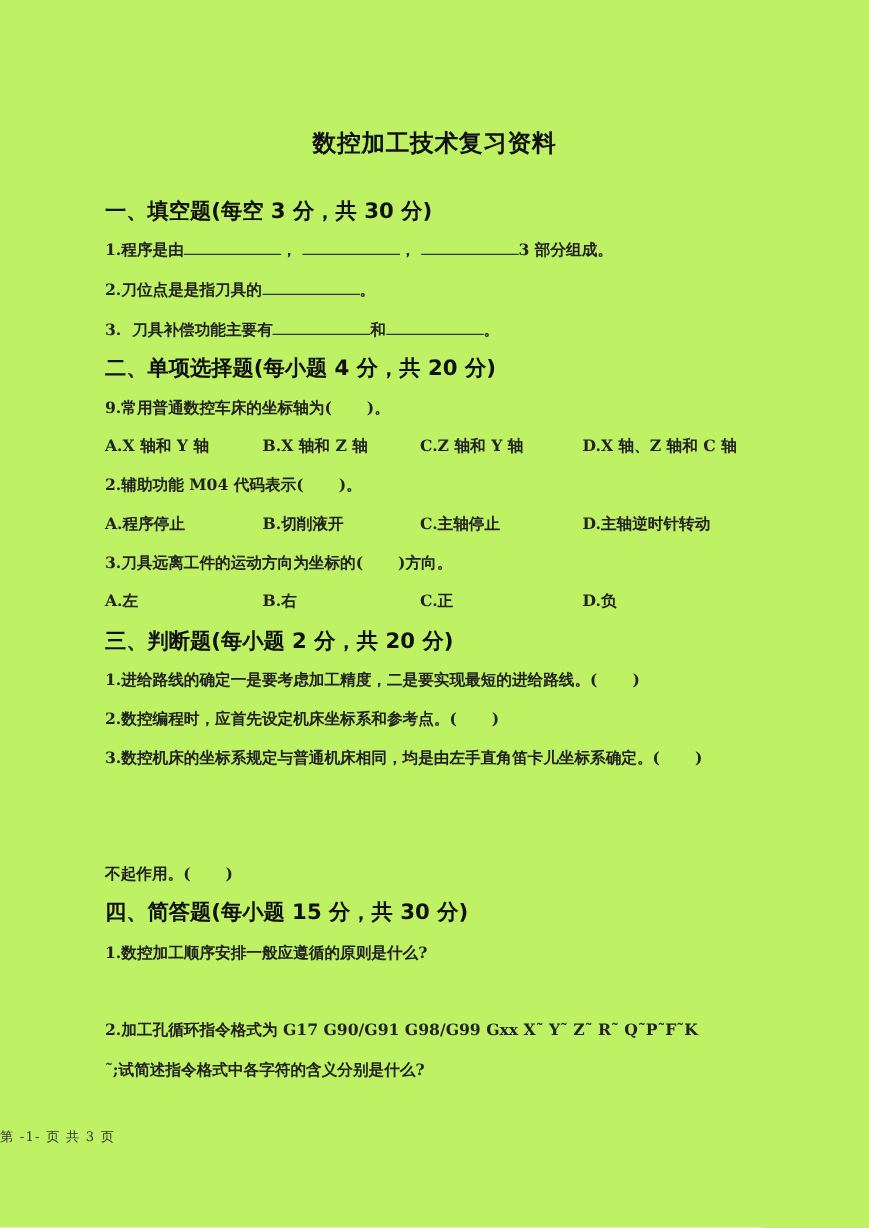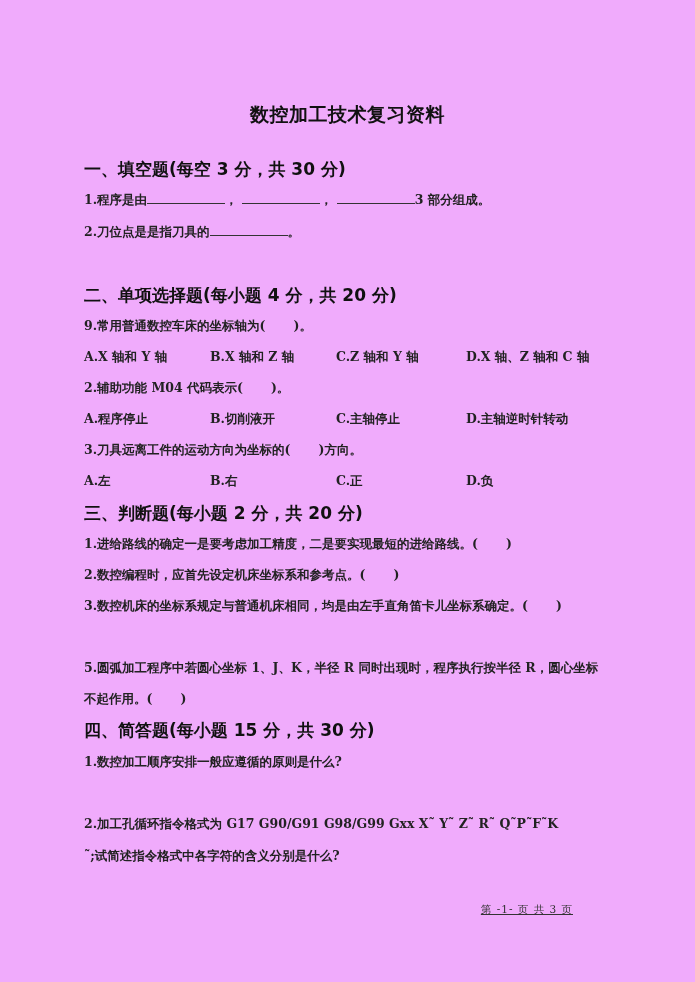--- a/index.html
+++ b/index.html
@@ -12,21 +12,21 @@
       height: 982px;
       position: relative;
       overflow: hidden;
       font-family: "DejaVu Serif", "Liberation Serif", serif;
       color: #1a1a1a;
     }
     .page {
       position: absolute;
       left: 0; top: 0;
       width: 695px; height: 982px;
-      background: #f0abfc;
+      background: #bef264;
     }
     .line {
       position: absolute;
       left: 84px;
       white-space: nowrap;
       font-size: 12.5px;
       line-height: 16px;
       color: #222;
       font-weight: bold;
     }
@@ -62,44 +62,46 @@
     .opt.wide { width: 130px; }
     .paren {
       display: inline-block;
       width: 28px;
     }
     .footer {
       position: absolute;
       top: 903px;
       left: 0;
       width: 573px;
-      text-align: right;
+      text-align: left;
       font-size: 10.5px;
       letter-spacing: 1px;
       color: #333;
-      text-decoration: underline;
     }
   </style>
 </head>
 <body>
 
 <div class="page">
 
   <div class="title">数控加工技术复习资料</div>
 
   <div class="line section" style="top:161px;">一、填空题(每空 3 分，共 30 分)</div>
 
   <div class="line" style="top:192px;">
     <span>1.程序是由</span><span class="blank"></span><span>，</span>&nbsp;<span class="blank"></span><span>，</span>&nbsp;<span class="blank"></span><span>3 部分组成。</span>
   </div>
 
   <div class="line" style="top:224px;">
     <span>2.刀位点是是指刀具的</span><span class="blank"></span><span>。</span>
   </div>
 
+  <div class="line" style="top:256px;">
+    <span style="white-space:pre">3.  刀具补偿功能主要有</span><span class="blank"></span><span>和</span><span class="blank"></span><span>。</span>
+  </div>
 
   <div class="line section" style="top:287px;">二、单项选择题(每小题 4 分，共 20 分)</div>
 
   <div class="line" style="top:318px;">
     <span>9.常用普通数控车床的坐标轴为(</span><span class="paren"></span><span>)。</span>
   </div>
   <div class="line" style="top:349px;">
     <span class="opt">A.X 轴和 Y 轴</span><span class="opt">B.X 轴和 Z 轴</span><span class="opt wide">C.Z 轴和 Y 轴</span><span>D.X 轴、Z 轴和 C 轴</span>
   </div>
 
@@ -121,23 +123,20 @@
 
   <div class="line" style="top:536px;">
     <span>1.进给路线的确定一是要考虑加工精度，二是要实现最短的进给路线。(</span><span class="paren"></span><span>)</span>
   </div>
   <div class="line" style="top:567px;">
     <span>2.数控编程时，应首先设定机床坐标系和参考点。(</span><span class="paren"></span><span>)</span>
   </div>
   <div class="line" style="top:598px;">
     <span>3.数控机床的坐标系规定与普通机床相同，均是由左手直角笛卡儿坐标系确定。(</span><span class="paren"></span><span>)</span>
   </div>
-  <div class="line" style="top:660px;">
-    <span>5.圆弧加工程序中若圆心坐标 1、J、K，半径 R 同时出现时，程序执行按半径 R，圆心坐标</span>
-  </div>
   <div class="line" style="top:691px;">
     <span>不起作用。(</span><span class="paren"></span><span>)</span>
   </div>
 
   <div class="line section" style="top:722px;">四、简答题(每小题 15 分，共 30 分)</div>
 
   <div class="line" style="top:754px;">1.数控加工顺序安排一般应遵循的原则是什么?</div>
 
   <div class="line" style="top:816px;">2.加工孔循环指令格式为 G17 G90/G91 G98/G99 Gxx X˜ Y˜ Z˜ R˜ Q˜P˜F˜K</div>
   <div class="line" style="top:848px;">˜;试简述指令格式中各字符的含义分别是什么?</div>

